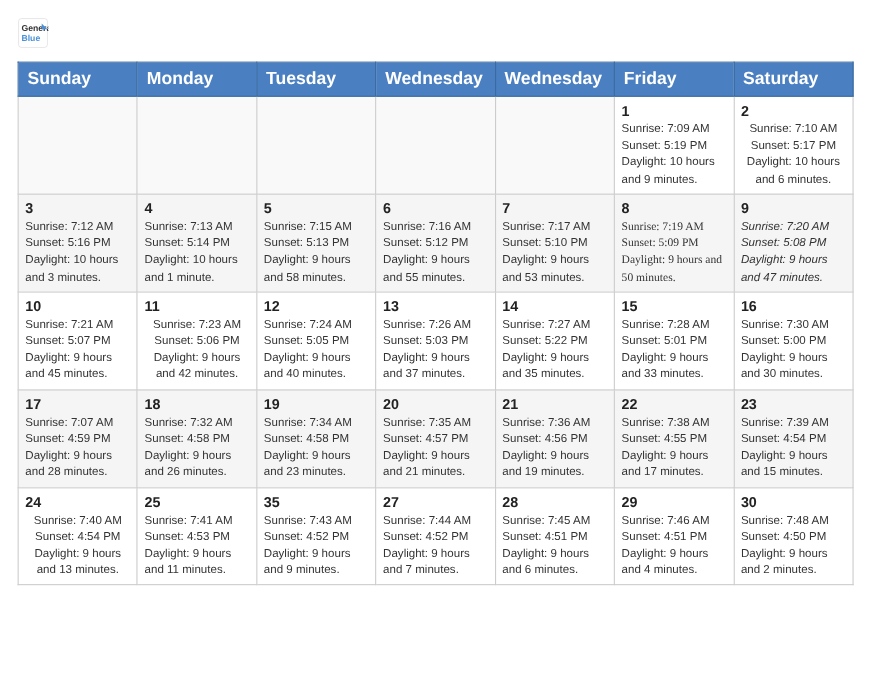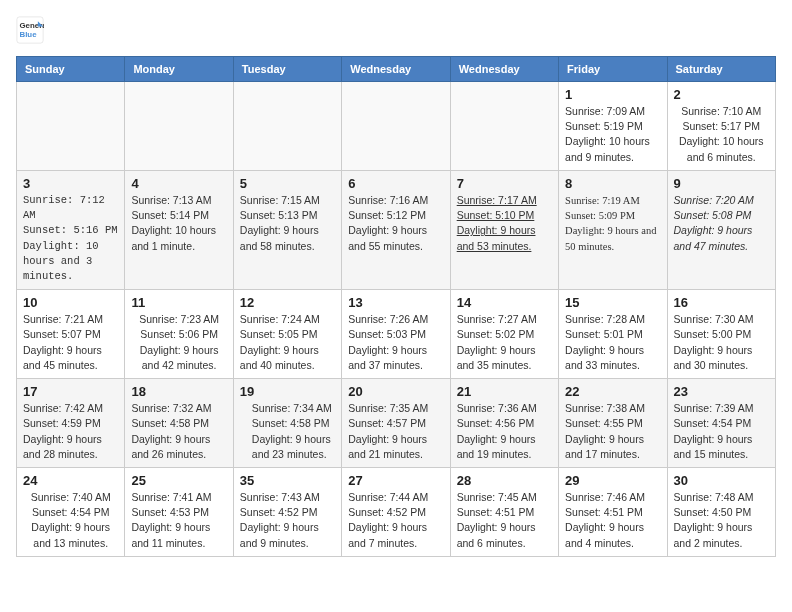--- a/index.html
+++ b/index.html
@@ -42,21 +42,21 @@
       width: 100%;
       border-collapse: collapse;
       font-size: 11px;
     }
     thead tr th {
       background: #4a7fc1;
       color: #fff;
       padding: 6px 8px;
       text-align: left;
       font-weight: bold;
-      font-size: 11px;
+      font-size: 16px;
       border: 1px solid #3a6aa0;
     }
     tbody tr td {
       vertical-align: top;
       padding: 5px 6px;
       border: 1px solid #ccc;
       width: calc(100% / 7);
       min-height: 80px;
       background: #fff;
     }
@@ -125,21 +125,21 @@
         <td>
           <span class="day-num">2</span>
           <div class="day-info" style="white-space: pre-line; text-align: center;">Sunrise: 7:10 AM
 Sunset: 5:17 PM
 Daylight: 10 hours and 6 minutes.</div>
         </td>
       </tr>
       <tr>
         <td>
           <span class="day-num">3</span>
-          <div class="day-info" style="white-space: pre-line; font-family: Liberation Mono, monospace;">Sunrise: 7:12 AM
+          <div class="day-info" style="white-space: pre-line;">Sunrise: 7:12 AM
 Sunset: 5:16 PM
 Daylight: 10 hours and 3 minutes.</div>
         </td>
         <td>
           <span class="day-num">4</span>
           <div class="day-info" style="white-space: pre-line;">Sunrise: 7:13 AM
 Sunset: 5:14 PM
 Daylight: 10 hours and 1 minute.</div>
         </td>
         <td>
@@ -149,21 +149,21 @@
 Daylight: 9 hours and 58 minutes.</div>
         </td>
         <td>
           <span class="day-num">6</span>
           <div class="day-info" style="white-space: pre-line;">Sunrise: 7:16 AM
 Sunset: 5:12 PM
 Daylight: 9 hours and 55 minutes.</div>
         </td>
         <td>
           <span class="day-num">7</span>
-          <div class="day-info" style="white-space: pre-line; text-decoration: underline;">Sunrise: 7:17 AM
+          <div class="day-info" style="white-space: pre-line;">Sunrise: 7:17 AM
 Sunset: 5:10 PM
 Daylight: 9 hours and 53 minutes.</div>
         </td>
         <td>
           <span class="day-num">8</span>
           <div class="day-info" style="white-space: pre-line; font-family: Liberation Serif, serif;">Sunrise: 7:19 AM
 Sunset: 5:09 PM
 Daylight: 9 hours and 50 minutes.</div>
         </td>
         <td>
@@ -194,52 +194,52 @@
         </td>
         <td>
           <span class="day-num">13</span>
           <div class="day-info" style="white-space: pre-line;">Sunrise: 7:26 AM
 Sunset: 5:03 PM
 Daylight: 9 hours and 37 minutes.</div>
         </td>
         <td>
           <span class="day-num">14</span>
           <div class="day-info" style="white-space: pre-line;">Sunrise: 7:27 AM
-Sunset: 5:02 PM
+Sunset: 5:22 PM
 Daylight: 9 hours and 35 minutes.</div>
         </td>
         <td>
           <span class="day-num">15</span>
           <div class="day-info" style="white-space: pre-line;">Sunrise: 7:28 AM
 Sunset: 5:01 PM
 Daylight: 9 hours and 33 minutes.</div>
         </td>
         <td>
           <span class="day-num">16</span>
           <div class="day-info" style="white-space: pre-line;">Sunrise: 7:30 AM
 Sunset: 5:00 PM
 Daylight: 9 hours and 30 minutes.</div>
         </td>
       </tr>
       <tr>
         <td>
           <span class="day-num">17</span>
-          <div class="day-info" style="white-space: pre-line;">Sunrise: 7:42 AM
+          <div class="day-info" style="white-space: pre-line;">Sunrise: 7:07 AM
 Sunset: 4:59 PM
 Daylight: 9 hours and 28 minutes.</div>
         </td>
         <td>
           <span class="day-num">18</span>
           <div class="day-info" style="white-space: pre-line;">Sunrise: 7:32 AM
 Sunset: 4:58 PM
 Daylight: 9 hours and 26 minutes.</div>
         </td>
         <td>
           <span class="day-num">19</span>
-          <div class="day-info" style="white-space: pre-line; margin-left: 12px;">Sunrise: 7:34 AM
+          <div class="day-info" style="white-space: pre-line;">Sunrise: 7:34 AM
 Sunset: 4:58 PM
 Daylight: 9 hours and 23 minutes.</div>
         </td>
         <td>
           <span class="day-num">20</span>
           <div class="day-info" style="white-space: pre-line;">Sunrise: 7:35 AM
 Sunset: 4:57 PM
 Daylight: 9 hours and 21 minutes.</div>
         </td>
         <td>

